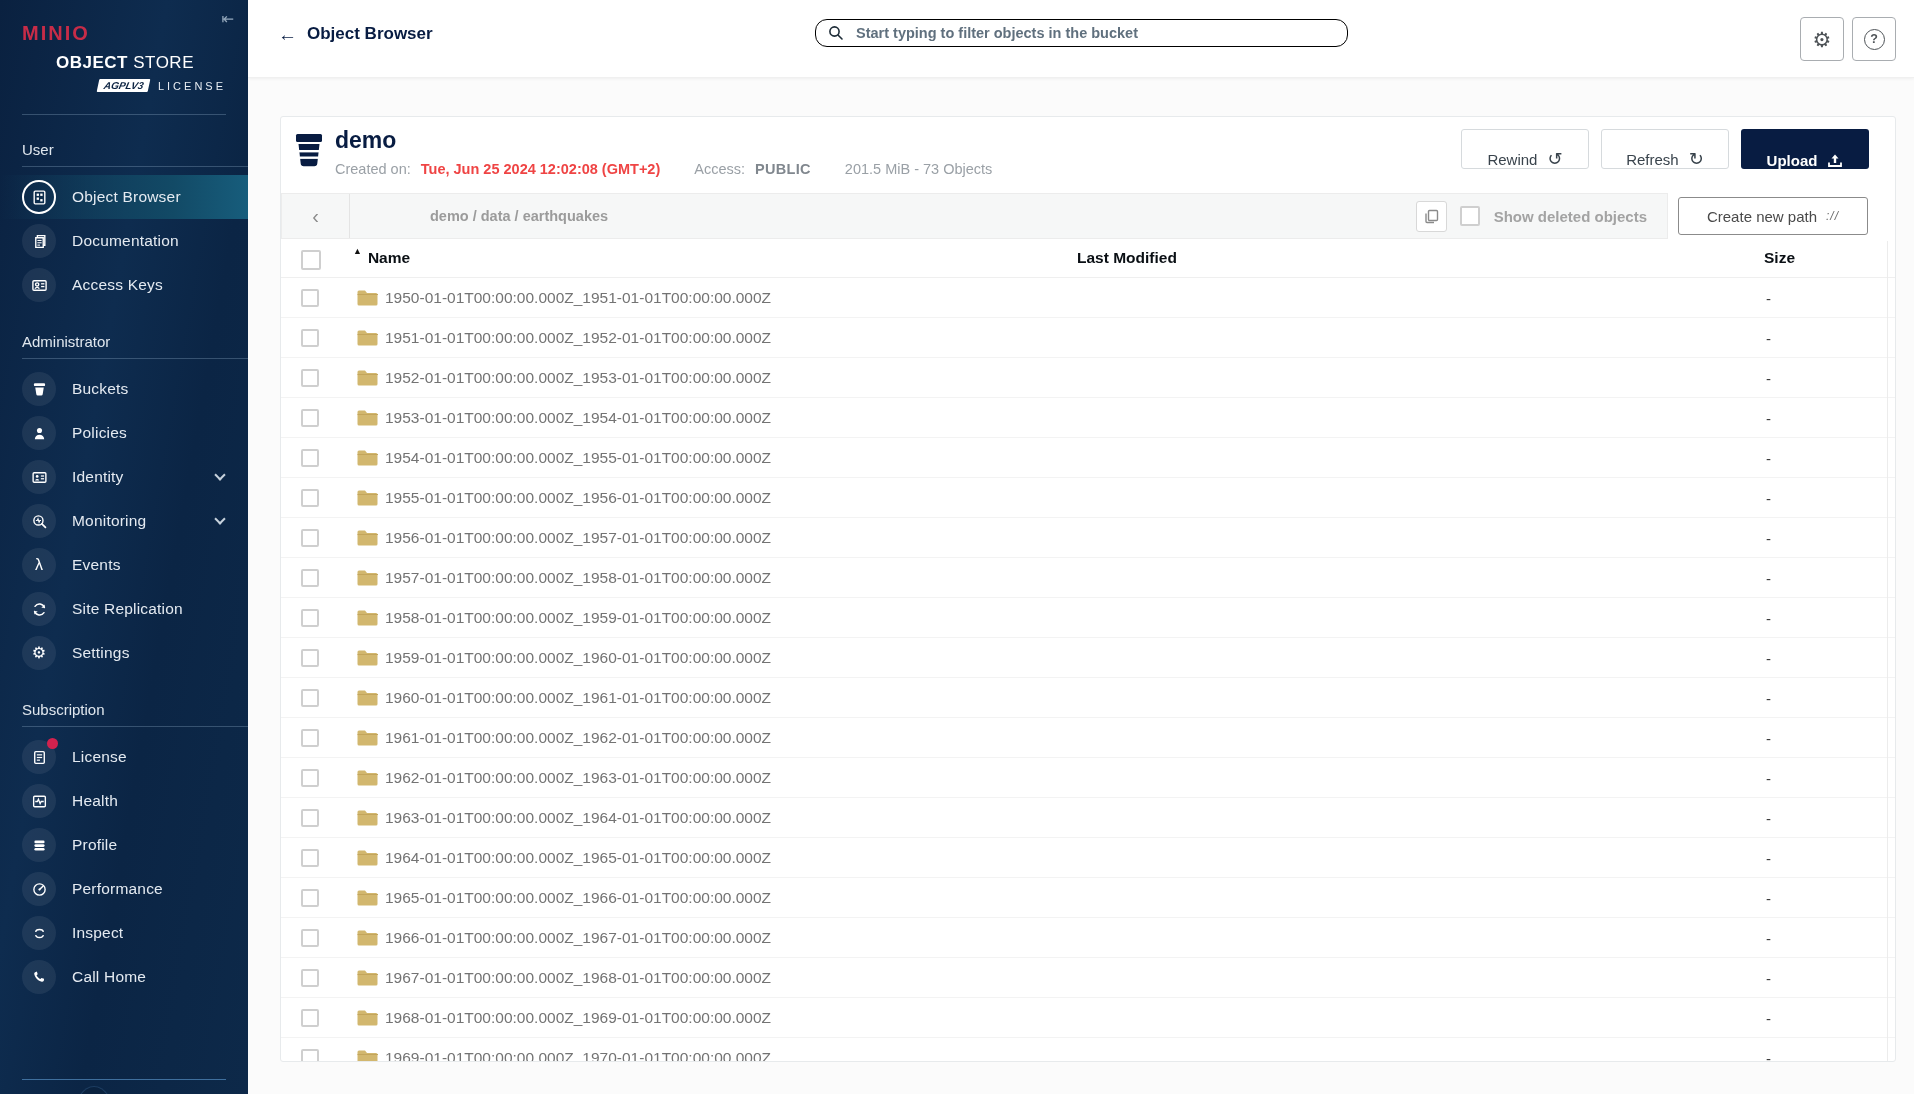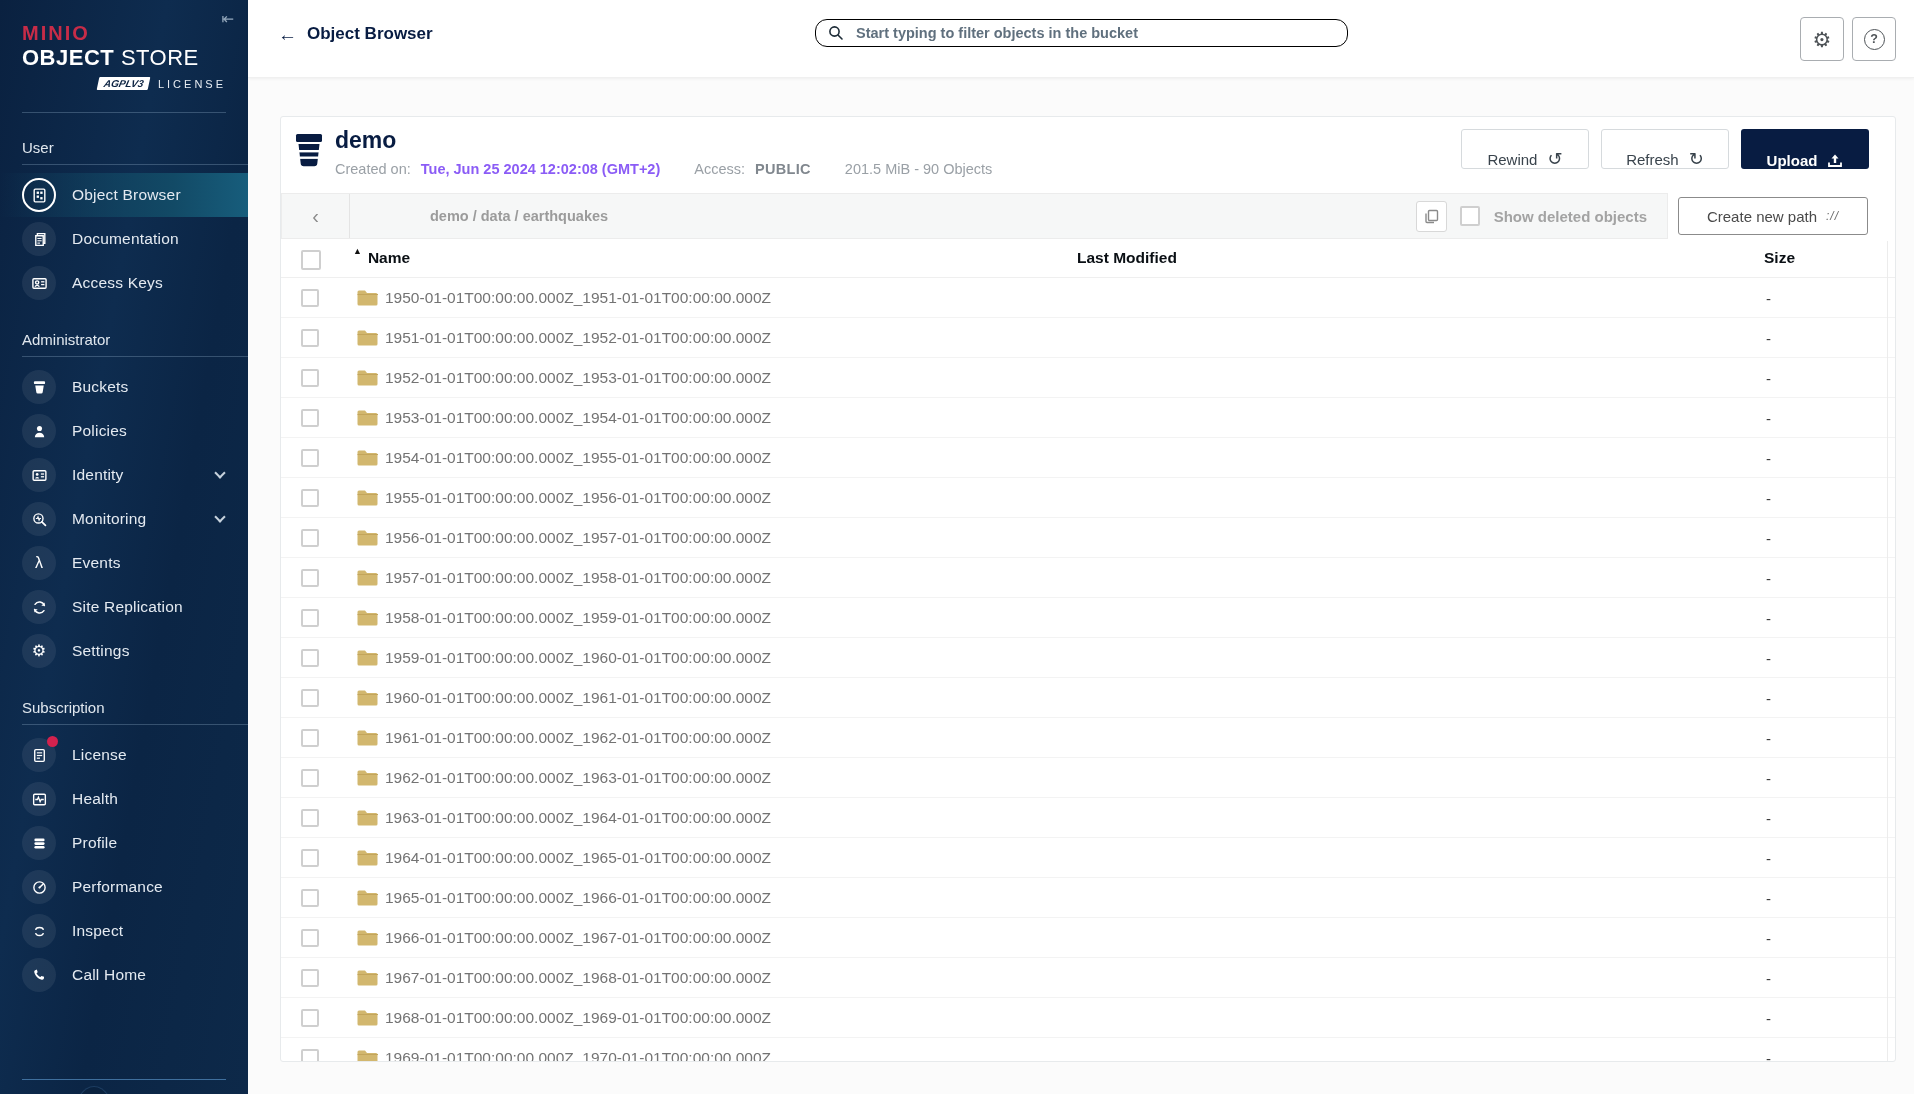--- a/index.html
+++ b/index.html
@@ -7,21 +7,21 @@
   body{font-family:"Liberation Sans","DejaVu Sans",sans-serif;}
   .app{width:1914px;height:1094px;display:flex;overflow:hidden;background:#fbfbfb;}
 
   
   .sidebar{position:relative;width:248px;min-width:248px;height:100%;
     background:linear-gradient(100deg,#0a2140 0%,#0e2c4f 38%,#0b2545 62%,#0d2949 100%);
     color:#e2e8ef;overflow:hidden;}
   .collapse-ic{position:absolute;top:10px;right:14px;color:#93a7bb;font-size:15px;cursor:pointer;}
   .logo{padding:22px 20px 14px 22px;}
   .logo .brand{color:#c72c48;font-weight:bold;font-size:20px;letter-spacing:2px;}
-  .logo .product{color:#fff;font-size:22px;letter-spacing:.5px;margin-top:0;white-space:nowrap;}
+  .logo .product{color:#fff;font-size:17px;letter-spacing:.5px;margin-top:8px;white-space:nowrap;text-align:center;}
   .logo .product b{font-weight:800;}
   .logo .product span{font-weight:300;}
   .license-row{display:flex;justify-content:flex-end;align-items:center;gap:8px;margin-top:6px;padding-right:2px;}
   .agpl-badge{background:#fff;color:#0a2140;font-size:10px;font-weight:800;font-style:italic;
     padding:1px 6px;transform:skewX(-12deg);border-radius:1px;}
   .license-word{color:#e8edf3;font-size:11px;letter-spacing:3px;}
   .side-div{border-top:1px solid rgba(170,197,224,.28);margin:0 0 0 0;}
   .top-div{margin:8px 22px 0 22px;}
   .sect-label{padding:26px 22px 8px 22px;font-size:15px;color:#e0e7ee;}
   .sect-div{border-top:1px solid rgba(170,197,224,.28);margin:0 0 8px 22px;}
@@ -62,21 +62,21 @@
 
   .content{flex:1;position:relative;background:#fbfbfb;}
   .card{position:absolute;left:32px;top:38px;width:1616px;height:946px;background:#fff;
     border:1px solid #e7eaec;border-radius:3px;overflow:hidden;}
 
   
   .bucket-head{position:relative;height:76px;}
   .bucket-ic{position:absolute;left:13px;top:14px;}
   .bucket-title{position:absolute;left:54px;top:10px;font-size:23px;font-weight:800;color:#081c42;}
   .bucket-meta{position:absolute;left:54px;top:44px;font-size:14.5px;color:#9aa0a6;display:flex;gap:10px;white-space:nowrap;}
-  .bucket-meta .val{font-weight:bold;color:#8b5cf6;}
+  .bucket-meta .val{font-weight:bold;color:#ef4444;}
   .bucket-meta .pub{font-weight:bold;color:#80878e;letter-spacing:.3px;}
   .bucket-meta .gap{width:14px;}
   .head-actions{position:absolute;right:26px;top:12px;display:flex;gap:12px;}
   .btn{height:40px;display:flex;align-items:flex-end;justify-content:center;gap:10px;border-radius:3px;
     font-size:15px;cursor:pointer;}
   .btn.outline{border:1px solid #d6dadd;background:#fff;color:#39434c;width:128px;}
   .btn.outline .bicon{font-size:18px;color:#39434c;line-height:1;}
   .btn.primary{background:#081c42;color:#fff;width:128px;font-weight:600;}
 
   
@@ -334,21 +334,21 @@
             <rect x="5.6" y="25.5" width="18.8" height="2.4" fill="#fff"></rect>
           </svg>
           <div class="bucket-title">demo</div>
           <div class="bucket-meta">
             <span>Created on:</span>
             <span class="val">Tue, Jun 25 2024 12:02:08 (GMT+2)</span>
             <span class="gap"></span>
             <span>Access:</span>
             <span class="pub">PUBLIC</span>
             <span class="gap"></span>
-            <span>201.5 MiB - 90 Objects</span>
+            <span>201.5 MiB - 73 Objects</span>
           </div>
           <div class="head-actions">
             <div class="btn outline">
               <span>Rewind</span>
               <span class="bicon">↺</span>
             </div>
             <div class="btn outline">
               <span>Refresh</span>
               <span class="bicon">↻</span>
             </div>

